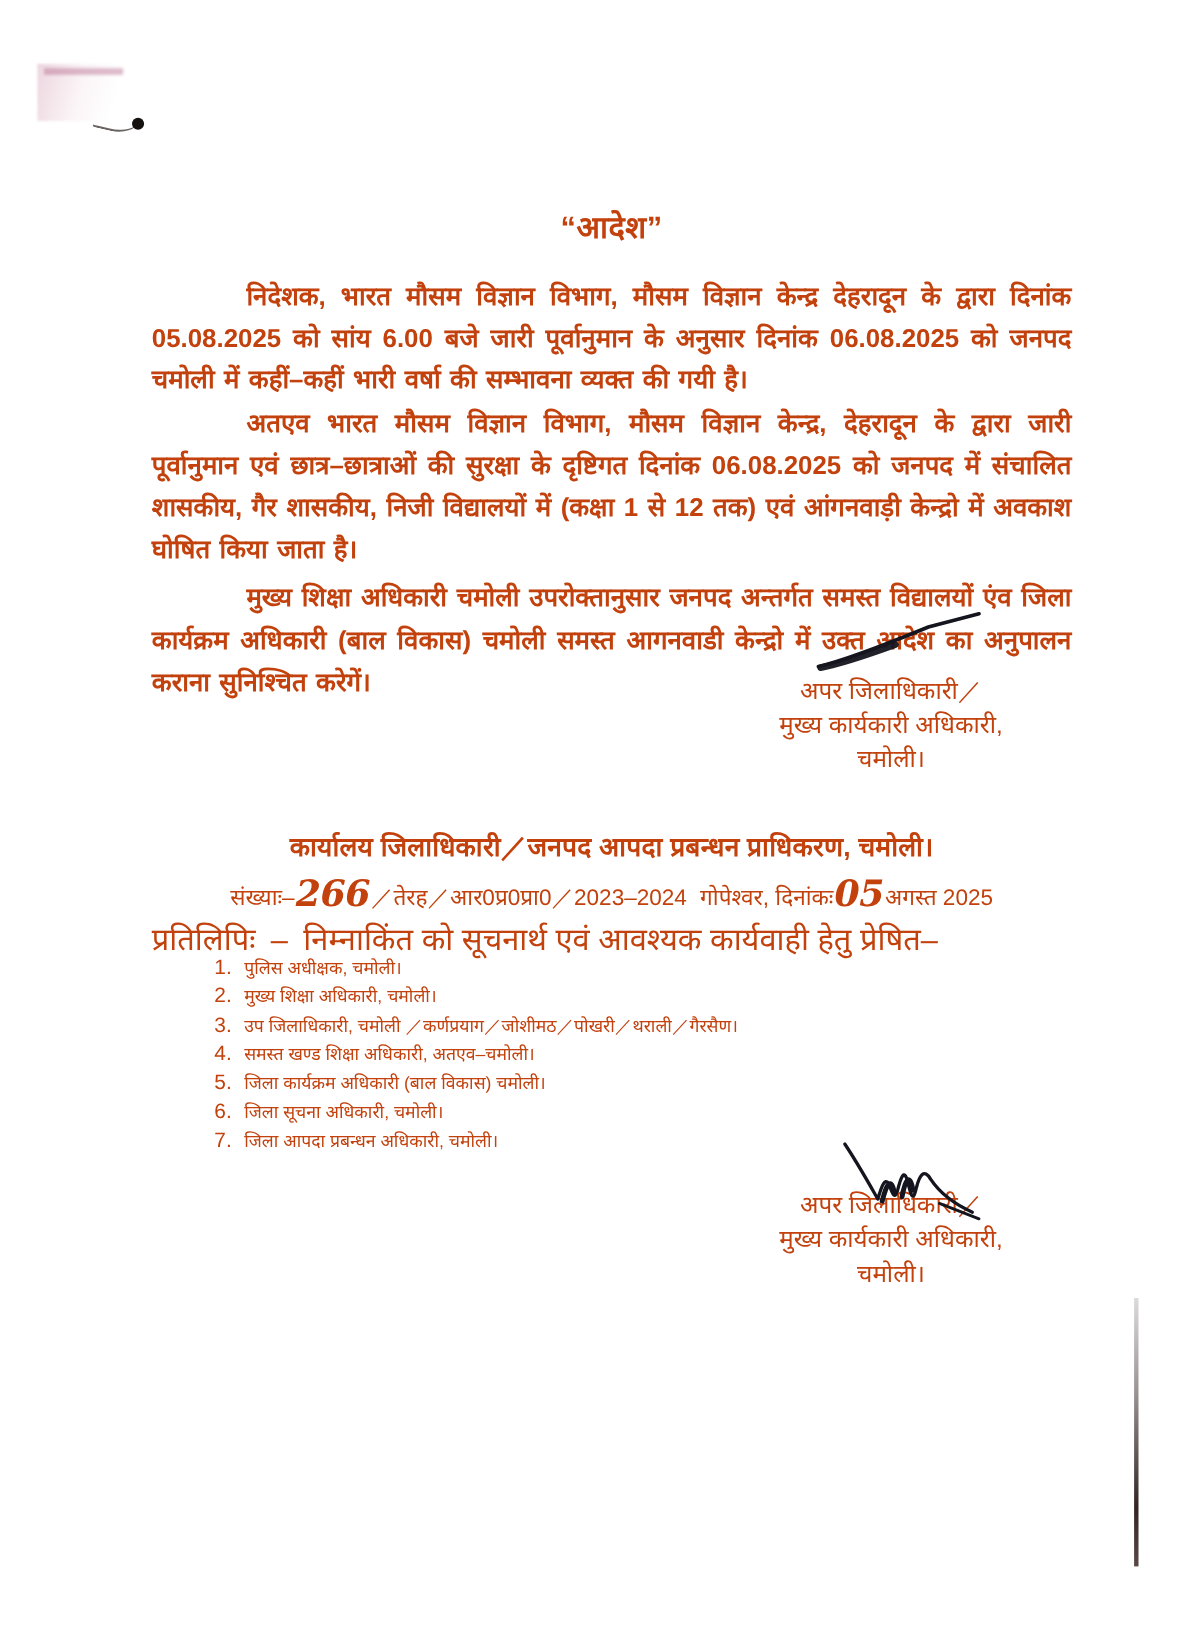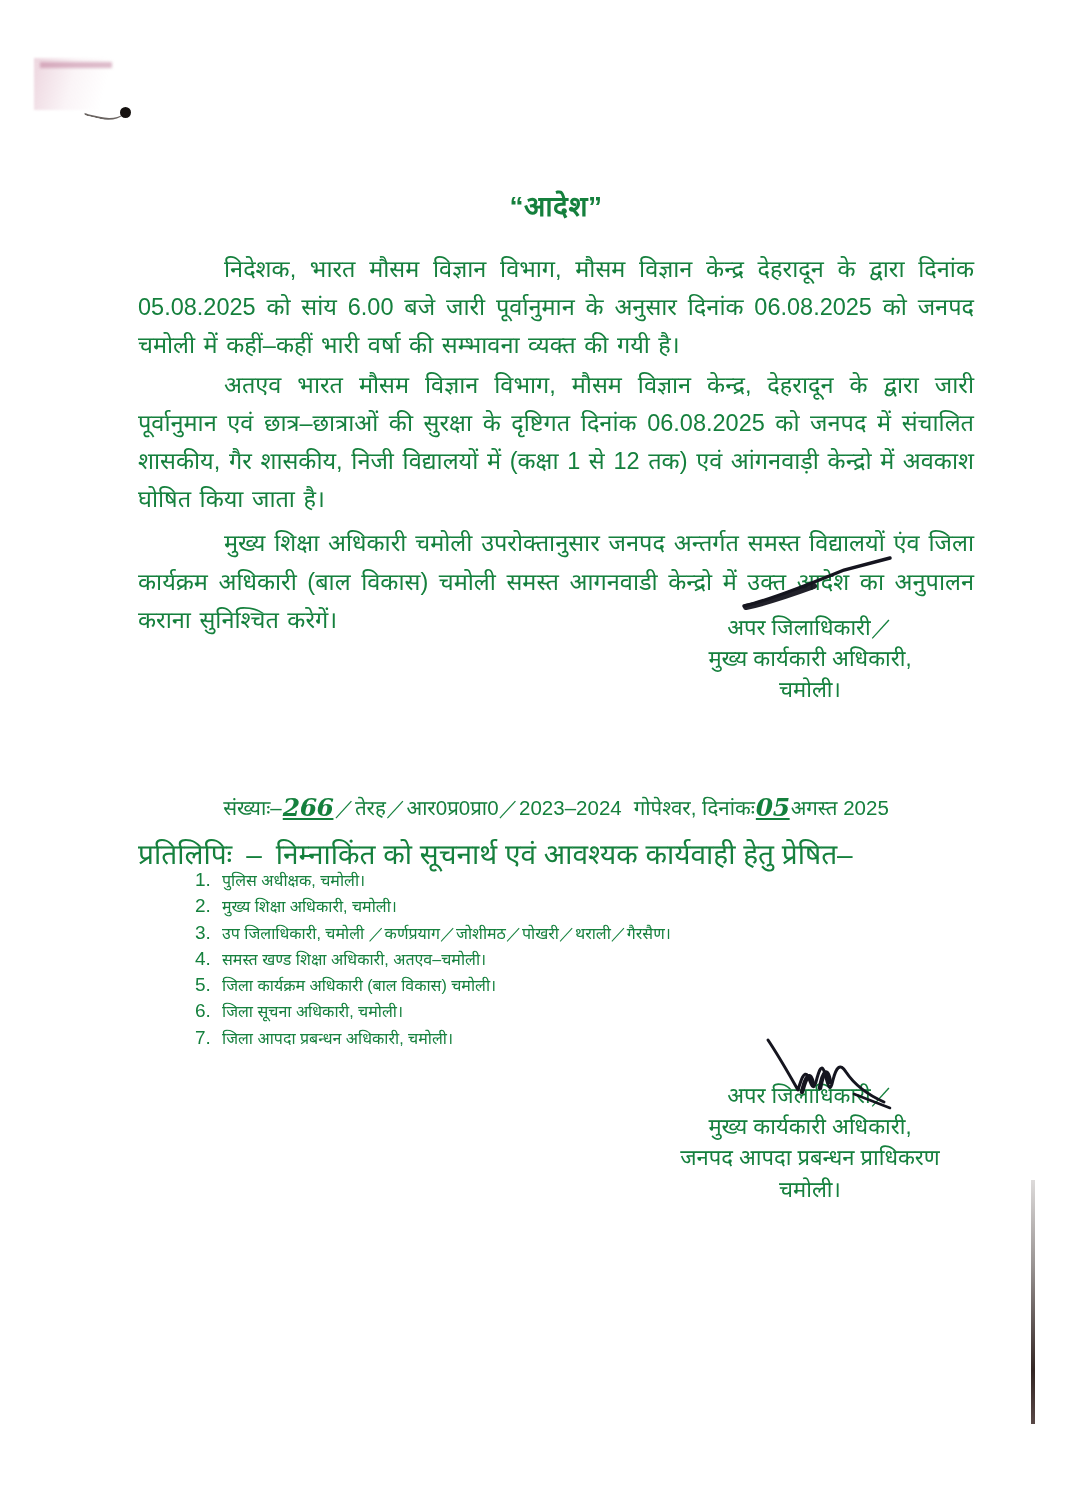--- a/index.html
+++ b/index.html
@@ -7,21 +7,21 @@
     padding: 0;
     background: #ffffff;
   }
   .page {
     position: relative;
     width: 1080px;
     height: 1448px;
     background: #ffffff;
     overflow: hidden;
     font-family: "Liberation Sans", "DejaVu Sans", sans-serif;
-    color: #15803d;
+    color: #c2410c;
   }
 
   
   .scan-smudge {
     position: absolute;
     left: 34px;
     top: 58px;
     width: 96px;
     height: 52px;
     background:
@@ -86,20 +86,21 @@
   }
 
   p.para {
     font-size: 23.5px;
     line-height: 1.62;
     text-align: justify;
     text-align-last: left;
     text-indent: 86px;
     margin: 0;
     word-spacing: 2px;
+    font-weight: bold;
   }
   p.para.p1 { margin-top: 26px; }
   p.para.p2 { margin-top: 2px; }
   p.para.p3 { margin-top: 6px; }
 
   
   .sig-block-1 {
     position: absolute;
     left: 640px;
     top: 612px;
@@ -133,25 +134,24 @@
     top: 793px;
     width: 836px;
     text-align: center;
     font-size: 20.5px;
     white-space: nowrap;
   }
   .hw {
     font-family: "DejaVu Serif", serif;
     font-weight: 700;
     font-style: italic;
-    font-size: 25px;
+    font-size: 33px;
     letter-spacing: -0.5px;
     vertical-align: -1px;
     padding: 0 1px;
-    text-decoration: underline;
   }
   .gap-sm { display: inline-block; width: 12px; }
 
   .copy-to {
     position: absolute;
     left: 138px;
     top: 834px;
     font-size: 28px;
     white-space: nowrap;
   }
@@ -220,20 +220,21 @@
     <path d="M4 50 C 30 44, 70 28, 104 14 L 150 2" stroke="#15151f" stroke-width="3.4" fill="none" stroke-linecap="round"></path>
     <path d="M6 51 C 26 47, 52 38, 74 30" stroke="#15151f" stroke-width="6" fill="none" stroke-linecap="round" opacity="0.95"></path>
   </svg>
 
   <div class="sig-block-1">
     <div>अपर जिलाधिकारी／</div>
     <div>मुख्य कार्यकारी अधिकारी,</div>
     <div>चमोली।</div>
   </div>
 
+  <div class="office-head">कार्यालय जिलाधिकारी／जनपद आपदा प्रबन्धन प्राधिकरण, चमोली।</div>
 
   <div class="number-line">
     <span>संख्याः–</span><span class="hw">266</span><span>／तेरह／आर0प्र0प्रा0／2023–2024</span><span class="gap-sm"></span><span>गोपेश्वर,</span>&nbsp;<span>दिनांकः</span><span class="hw">05</span><span>अगस्त 2025</span>
   </div>
 
   <div class="copy-to">
     <span class="lbl">प्रतिलिपिः</span><span class="dash">–</span><span>निम्नाकिंत को सूचनार्थ एवं आवश्यक कार्यवाही हेतु प्रेषित–</span>
   </div>
 
   <ol class="recipients">
@@ -249,17 +250,16 @@
   <svg class="sig-stroke-2" viewBox="0 0 136 76">
     <path d="M10 4 C 22 22, 32 40, 40 54 C 43 44, 46 34, 50 40 C 53 48, 55 56, 58 46 C 61 34, 64 26, 67 38 C 70 50, 72 58, 75 44 C 78 32, 82 26, 88 36 C 96 48, 108 58, 126 66" stroke="#15151f" stroke-width="3" fill="none" stroke-linecap="round" stroke-linejoin="round"></path>
     <path d="M44 56 C 48 40, 52 34, 55 48" stroke="#15151f" stroke-width="4.5" fill="none" stroke-linecap="round"></path>
     <path d="M62 52 C 65 36, 69 30, 72 46" stroke="#15151f" stroke-width="4.5" fill="none" stroke-linecap="round"></path>
     <path d="M96 58 L 132 72" stroke="#15151f" stroke-width="2.6" fill="none" stroke-linecap="round"></path>
   </svg>
 
   <div class="sig-block-2">
     <div>अपर जिलाधिकारी／</div>
     <div>मुख्य कार्यकारी अधिकारी,</div>
-    <div>जनपद आपदा प्रबन्धन प्राधिकरण</div>
     <div>चमोली।</div>
   </div>
 
 </div>
 
 </body></html>

